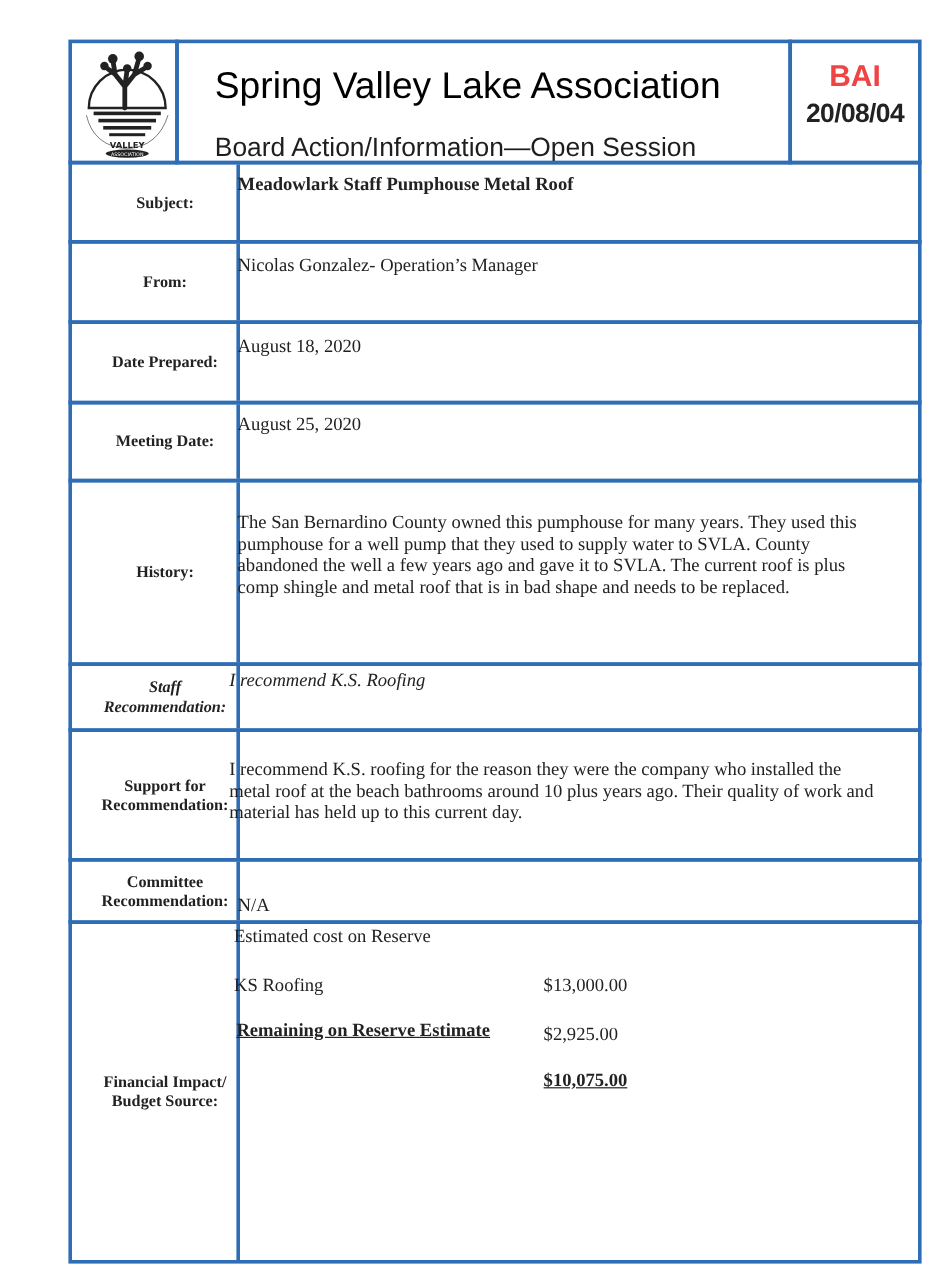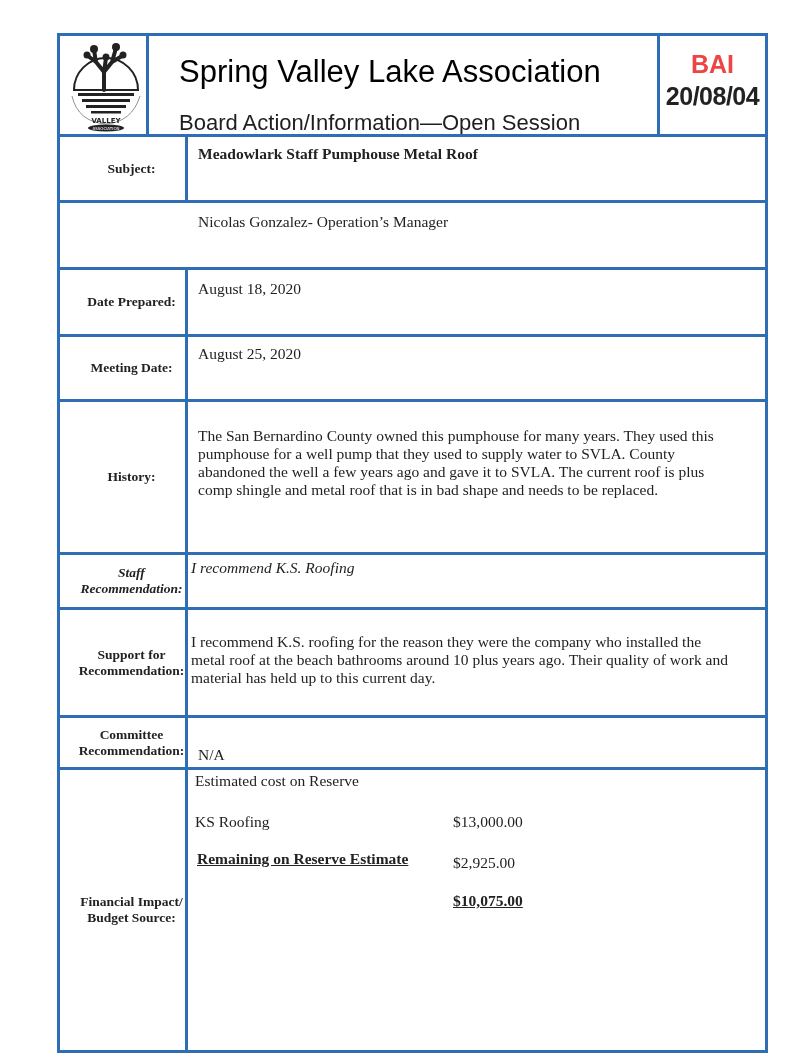--- a/index.html
+++ b/index.html
@@ -5,24 +5,24 @@
   html, body { margin:0; padding:0; background:#ffffff; }
   body { width:786px; height:1063px; position:relative; overflow:hidden; }
   .page { position:absolute; left:0; top:0; width:786px; height:1063px; background:#fff; }
   .frame { position:absolute; border:3px solid #2f6db5; box-sizing:border-box; }
   .hdr-logo { left:57px; top:33px; width:92px; height:104px; }
   .hdr-title { left:146px; top:33px; width:514px; height:104px; }
   .hdr-code { left:657px; top:33px; width:111px; height:104px; }
   .title-main { position:absolute; left:30px; top:18px; font-family:Liberation Sans, sans-serif; font-size:31px; color:#000000; white-space:nowrap; }
   .title-sub { position:absolute; left:30px; top:56px; font-family:"Liberation Sans", sans-serif; font-size:22px; color:#1e1e1e; white-space:nowrap;margin-top:18px; }
   .code-a { position:absolute; left:0; width:100%; top:14px; text-align:center; font-family:"Liberation Sans", sans-serif; font-weight:bold; font-size:25px; color:#ef4444; }
-  .code-b { position:absolute; left:0; width:100%; top:46px; text-align:center; font-family:"Liberation Sans", sans-serif; font-weight:bold; font-size:25px; color:#222; letter-spacing:-0.5px; }
+  .code-b { position:absolute; left:0; width:100%; top:46px; text-align:center; font-family:"Liberation Sans", sans-serif; font-weight:bold; font-size:22px; color:#222; letter-spacing:-0.5px; }
   .table { position:absolute; left:57px; top:134px; width:711px; height:919px; }
   .row { position:absolute; left:0; width:711px; box-sizing:border-box; border:3px solid #2f6db5; border-top-width:3px; }
-  .lbl { position:absolute; left:0; top:0; width:128px; height:100%; box-sizing:border-box; border-right:3px solid #2f6db5; display:flex; align-items:center; justify-content:center; text-align:center; font-family:"Liberation Serif", serif; font-weight:bold; font-size:13.5px; color:#222; line-height:16px;padding-left:18px; }
+  .lbl { position:absolute; left:0; top:0; width:140px; height:100%; box-sizing:border-box; border-right:3px solid #2f6db5; display:flex; align-items:center; justify-content:center; text-align:center; font-family:"Liberation Serif", serif; font-weight:bold; font-size:13.5px; color:#222; line-height:16px;padding-left:18px; }
   .val { position:absolute; left:138px; right:6px; top:0; font-family:"Liberation Serif", serif; font-size:15.5px; color:#222; line-height:18px; }
   .bold { font-weight:bold; }
   .fin-line { position:absolute; left:0; white-space:nowrap; }
   .fin-amt { position:absolute; left:258px; white-space:nowrap;margin-top:43px; }
   .u { text-decoration:underline; font-weight:bold; }
   .logo { position:absolute; left:6px; top:4px; width:80px; height:92px; }
 </style>
 </head>
 <body>
 
@@ -59,20 +59,21 @@
   </div>
 
   <div class="table">
 
     <div class="row" style="top:0; height:69px;">
       <div class="lbl">Subject:</div>
       <div class="val bold" style="top:8px;">Meadowlark Staff Pumphouse Metal Roof</div>
     </div>
 
     <div class="row" style="top:66px; height:70px;">
+      <div class="lbl">From:</div>
       <div class="val" style="top:10px;">Nicolas Gonzalez- Operation’s Manager</div>
     </div>
 
     <div class="row" style="top:133px; height:70px;">
       <div class="lbl">Date Prepared:</div>
       <div class="val" style="top:10px;">August 18, 2020</div>
     </div>
 
     <div class="row" style="top:200px; height:68px;">
       <div class="lbl">Meeting Date:</div>

